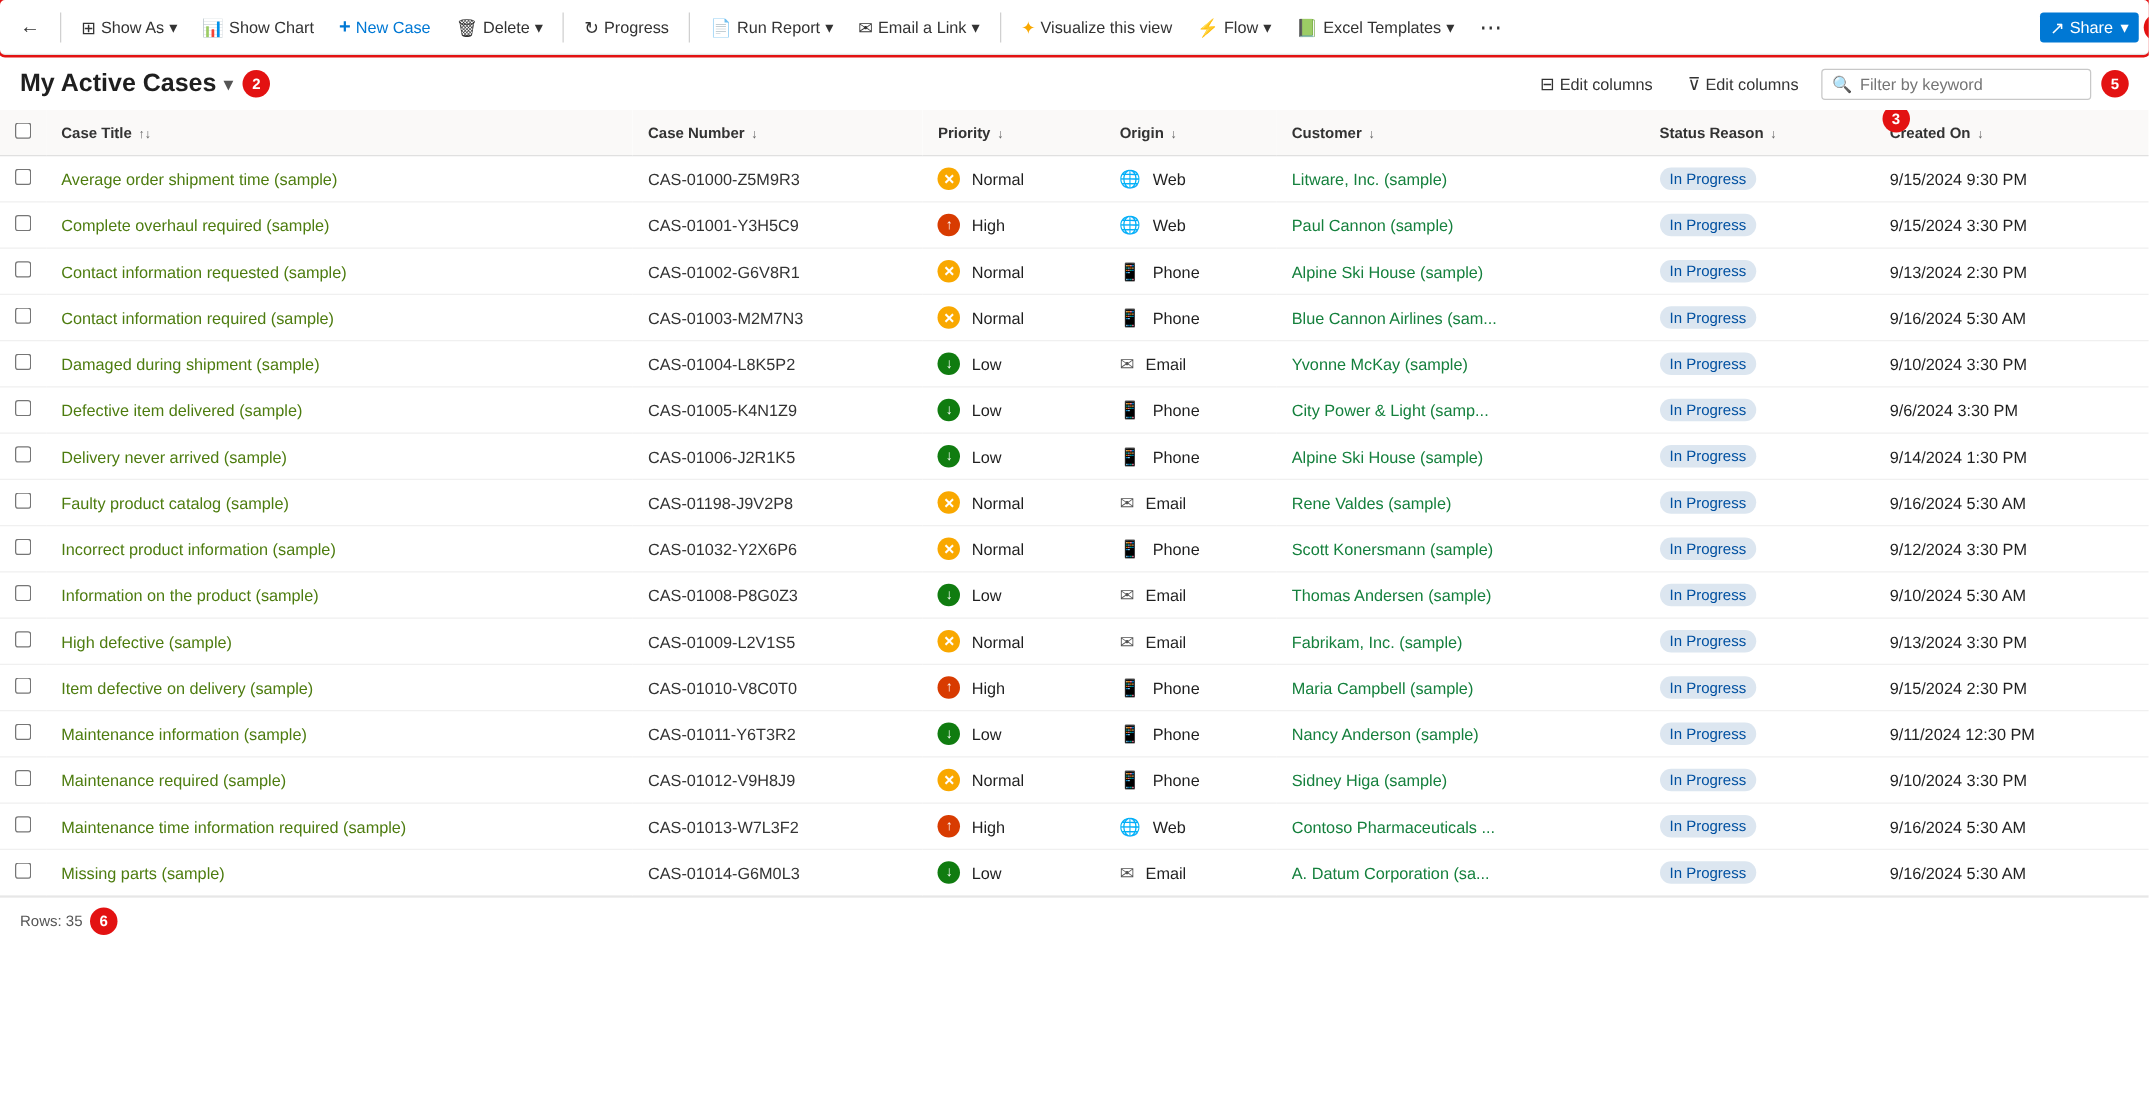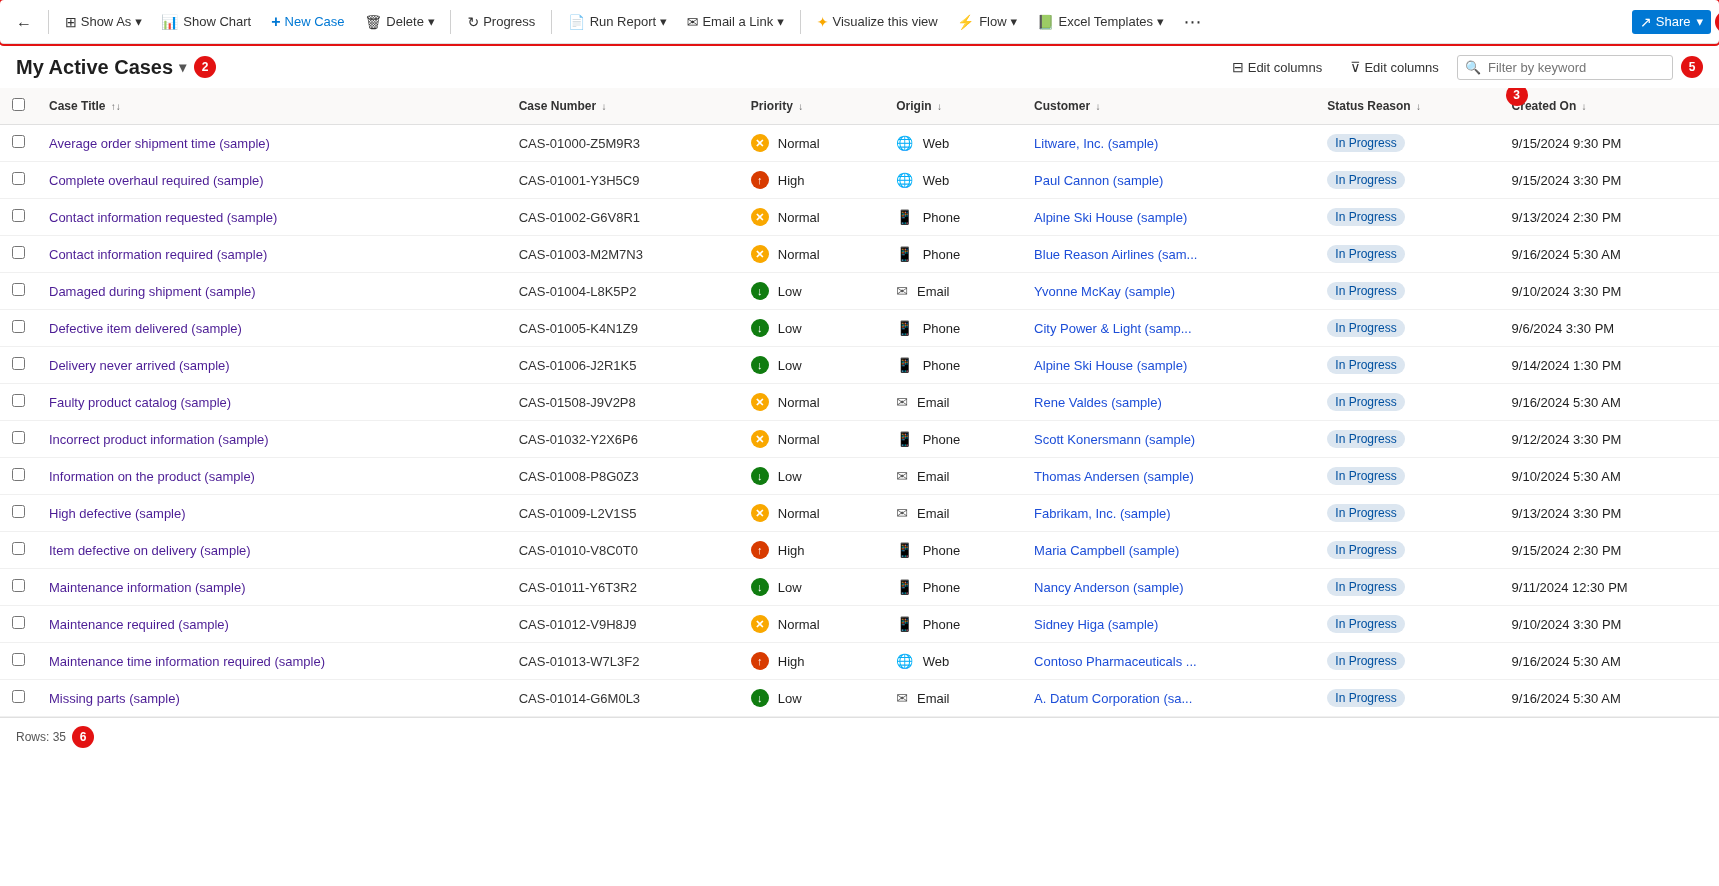--- a/index.html
+++ b/index.html
@@ -55,30 +55,30 @@
     .table-container { overflow-x: auto; }
     table { width: 100%; border-collapse: collapse; }
     thead th {
       background: #faf9f8; border-bottom: 1px solid #e0e0e0;
       padding: 10px 12px; text-align: left; font-weight: 600;
       font-size: 12px; color: #333; white-space: nowrap; position: relative;
     }
     thead th .sort-icon { font-size: 10px; color: #666; margin-left: 2px; }
     tbody tr { border-bottom: 1px solid #f0f0f0; }
     tbody td { padding: 9px 12px; font-size: 13px; vertical-align: middle; }
-    .case-link { color: #4c1d95; text-decoration: none; cursor: pointer; }
+    .case-link { color: #4d7c0f; text-decoration: none; cursor: pointer; }
     .case-number { color: #333; }
     .status-badge {
       display: inline-block; padding: 2px 8px;
       background: #dce6f0; color: #0050a0;
       border-radius: 10px; font-size: 12px; font-weight: 500;
     }
     .priority-icon { display: inline-flex; align-items: center; gap: 5px; }
     .origin-icon { display: inline-flex; align-items: center; gap: 5px; }
-    .customer-link { color: #1d4ed8; text-decoration: none; cursor: pointer; }
+    .customer-link { color: #15803d; text-decoration: none; cursor: pointer; }
     .checkbox-col { width: 36px; }
 
     
     .table-footer {
       padding: 8px 16px; font-size: 12px; color: #555;
       border-top: 1px solid #e0e0e0;
       display: flex; align-items: center; gap: 6px;
     }
 
     
@@ -361,21 +361,21 @@
           <span style="margin-left:4px;">Normal</span>
         </span>
       </td>
       <td>
         <span class="origin-icon">
           <span title="Phone" style="font-size:14px;color:#555;">📱</span>
           <span style="margin-left:4px;">Phone</span>
         </span>
       </td>
       <td>
-        <a class="customer-link">Blue Reason Airlines (sam...</a>
+        <a class="customer-link">Blue Cannon Airlines (sam...</a>
       </td>
       <td>
         <span class="status-badge">In Progress</span>
       </td>
       <td>
         <span>9/16/2024 5:30 AM</span>
       </td>
     </tr>
           <tr>
       <td class="checkbox-col">
@@ -474,21 +474,21 @@
       </td>
     </tr>
           <tr>
       <td class="checkbox-col">
         <input type="checkbox" style="">
       </td>
       <td>
         <a class="case-link">Faulty product catalog (sample)</a>
       </td>
       <td>
-        <span class="case-number">CAS-01508-J9V2P8</span>
+        <span class="case-number">CAS-01198-J9V2P8</span>
       </td>
       <td>
         <span class="priority-icon">
           <span style="display:inline-flex;align-items:center;justify-content:center;width:18px;height:18px;border-radius:50%;background:#f9a800;color:#fff;font-size:11px;font-weight:bold;">✕</span>
           <span style="margin-left:4px;">Normal</span>
         </span>
       </td>
       <td>
         <span class="origin-icon">
           <span title="Email" style="font-size:14px;color:#555;">✉</span>

